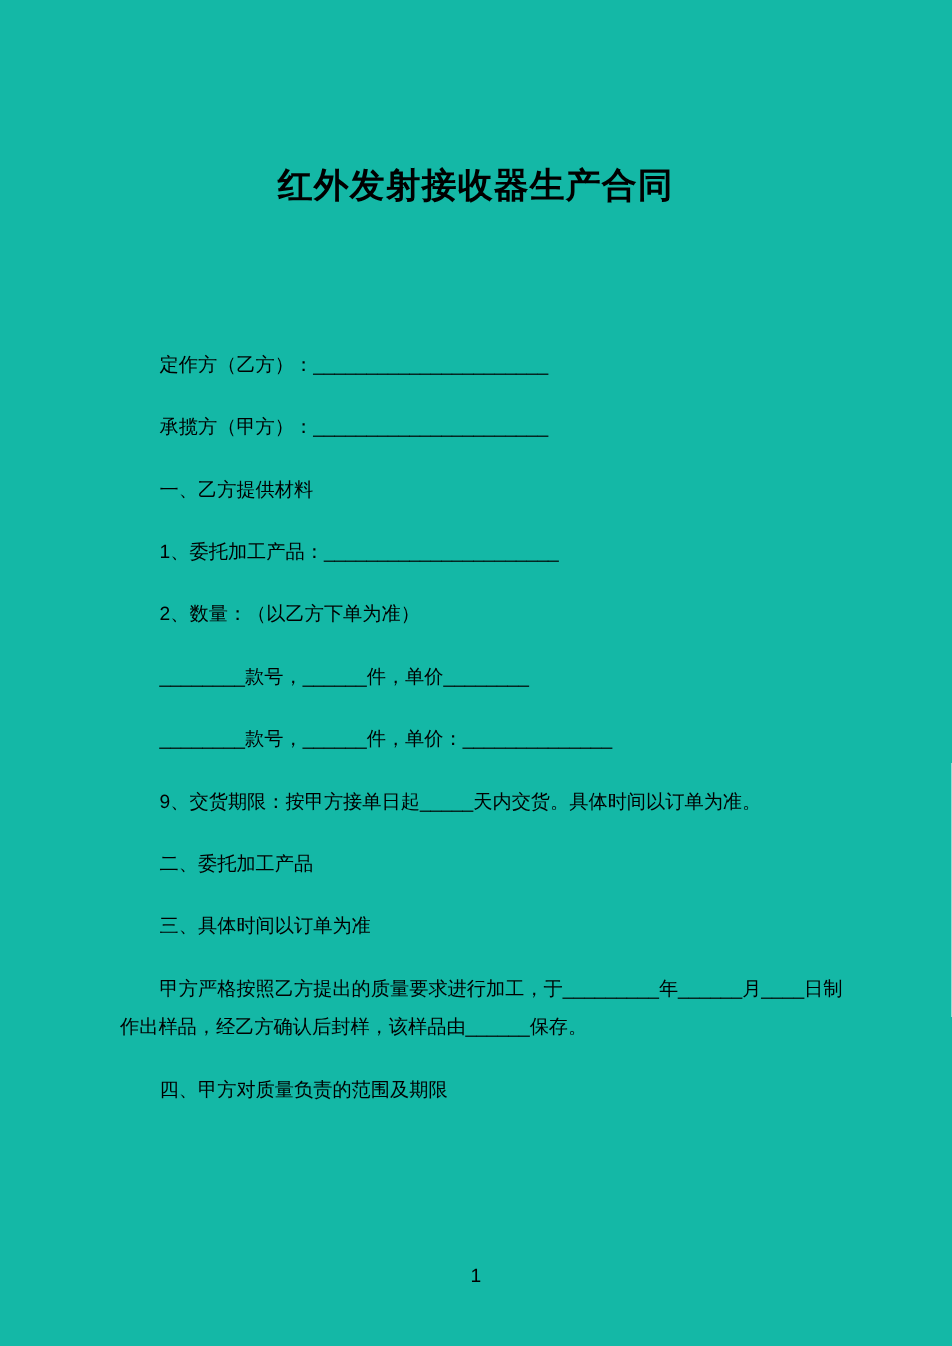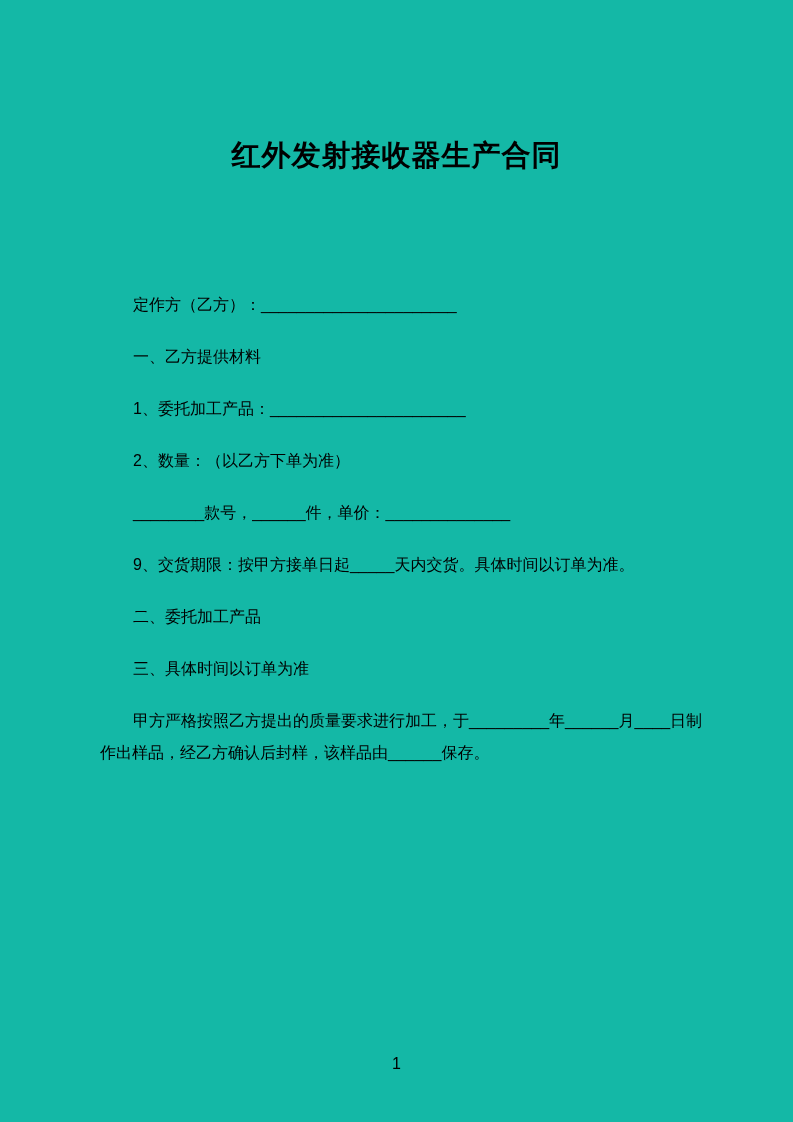--- a/index.html
+++ b/index.html
@@ -50,25 +50,28 @@
   </style>
 </head>
 <body>
 
 <div class="page">
 
   <h1 class="doc-title">红外发射接收器生产合同</h1>
 
   <div class="content">
     <p>定作方（乙方）：______________________</p>
+    <p>承揽方（甲方）：______________________</p>
     <p>一、乙方提供材料</p>
     <p>1、委托加工产品：______________________</p>
     <p>2、数量：（以乙方下单为准）</p>
+    <p>________款号，______件，单价________</p>
     <p>________款号，______件，单价：______________</p>
     <p>9、交货期限：按甲方接单日起_____天内交货。具体时间以订单为准。</p>
     <p>二、委托加工产品</p>
     <p>三、具体时间以订单为准</p>
     <p>甲方严格按照乙方提出的质量要求进行加工，于_________年______月____日制作出样品，经乙方确认后封样，该样品由______保存。</p>
+    <p>四、甲方对质量负责的范围及期限</p>
   </div>
 
   <div class="page-number">1</div>
 
 </div>
 
 </body></html>

